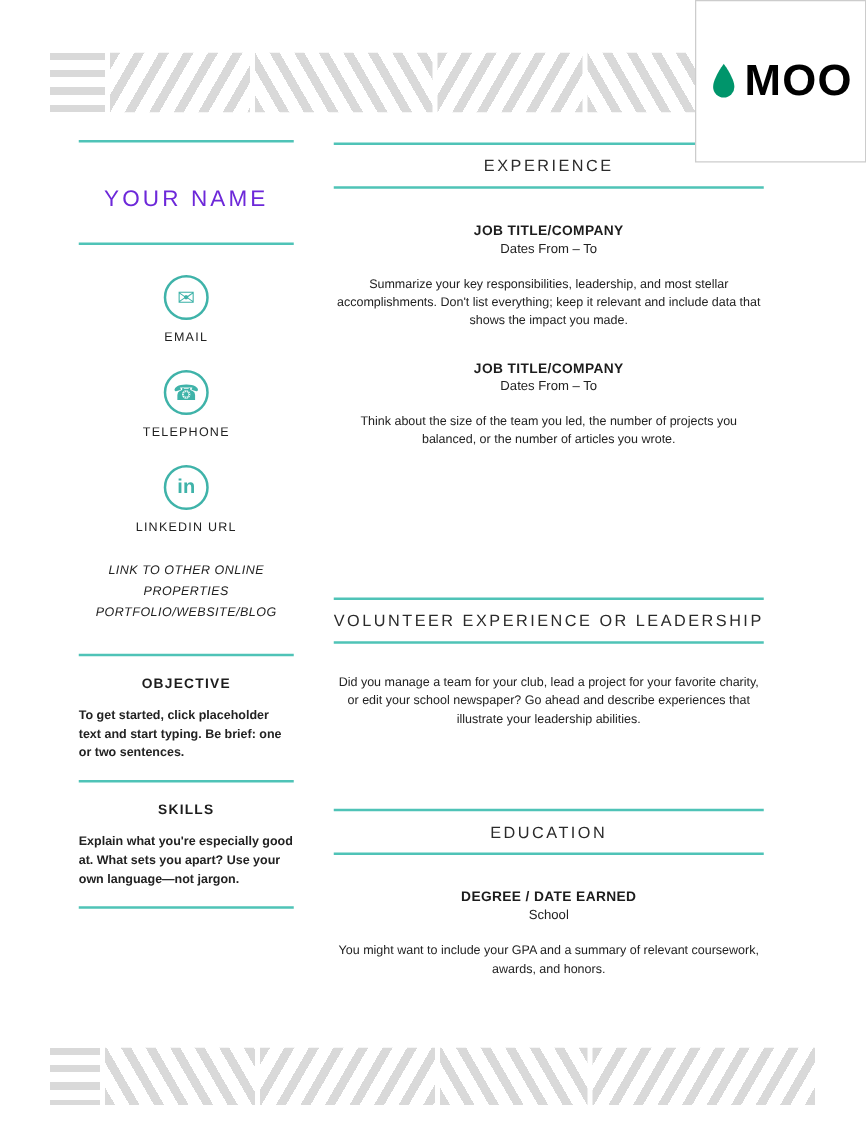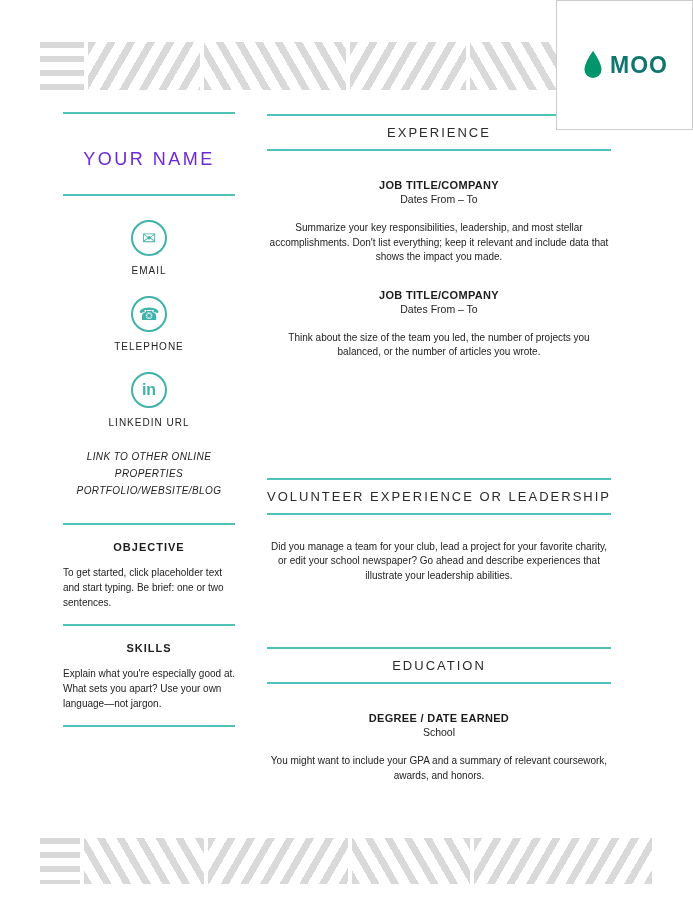--- a/index.html
+++ b/index.html
@@ -21,39 +21,39 @@
   .diag-a { background:repeating-linear-gradient(60deg,  #d9d9d9 0 7px, #ffffff 7px 17px); }
   .diag-b { background:repeating-linear-gradient(120deg, #d9d9d9 0 7px, #ffffff 7px 17px); }
   .bars   { background:repeating-linear-gradient(180deg, #d9d9d9 0 6px, #ffffff 6px 14px); }
 
   
   .logo-box {
     position:absolute; left:556px; top:0; width:137px; height:130px;
     background:#ffffff; border:1px solid #cccccc; z-index:5;
     display:flex; align-items:center; justify-content:center; gap:5px;
   }
-  .logo-text { font-size:23px; font-weight:bold; letter-spacing:1px; color:#0f766e; }
+  .logo-text { font-size:35px; font-weight:bold; letter-spacing:1px; color:#000000; }
 
   
   .rule { border:none; border-top:2px solid #4fc3b7; }
 
   
   .sidebar { position:absolute; left:63px; top:112px; width:172px; text-align:center; }
   .name { font-size:18px; font-weight:400; letter-spacing:2.5px; color:#6d28d9; margin:35px 0 24px; white-space:nowrap; }
   .contact-block { margin-top:24px; }
   .icon-circle {
     width:36px; height:36px; border:2px solid #3fb3a9; border-radius:50%;
     margin:0 auto; display:flex; align-items:center; justify-content:center;
     color:#3fb3a9; font-size:17px; line-height:1;
   }
   .icon-circle.linkedin { font-size:16px; font-weight:bold; }
   .contact-label { font-size:10px; letter-spacing:1px; margin:9px 0 20px; color:#222; }
   .links-text { font-size:10px; letter-spacing:.4px; line-height:1.7; margin:14px 2px 24px; color:#222;font-style:italic; }
   .side-sec-title { font-size:11px; font-weight:bold; letter-spacing:1px; margin:16px 0 12px; color:#1c1c1c; }
-  .side-body { font-size:10px; line-height:1.5; text-align:left; margin:0 0 14px; color:#222; }
+  .side-body { font-size:10px; line-height:1.5; text-align:left; margin:0 0 14px; color:#222;font-weight:bold; }
 
   
   .main { position:absolute; left:267px; top:114px; width:344px; text-align:center; }
   .sec-header {
     border-top:2px solid #4fc3b7; border-bottom:2px solid #4fc3b7;
     padding:9px 0; font-size:13px; letter-spacing:2px; color:#2b2b2b;
   }
   .sec-education .sec-header  { margin-top:64px; }
   .sec-volunteer .sec-header  { margin-top:118px; }
   .job { margin-top:28px; }

